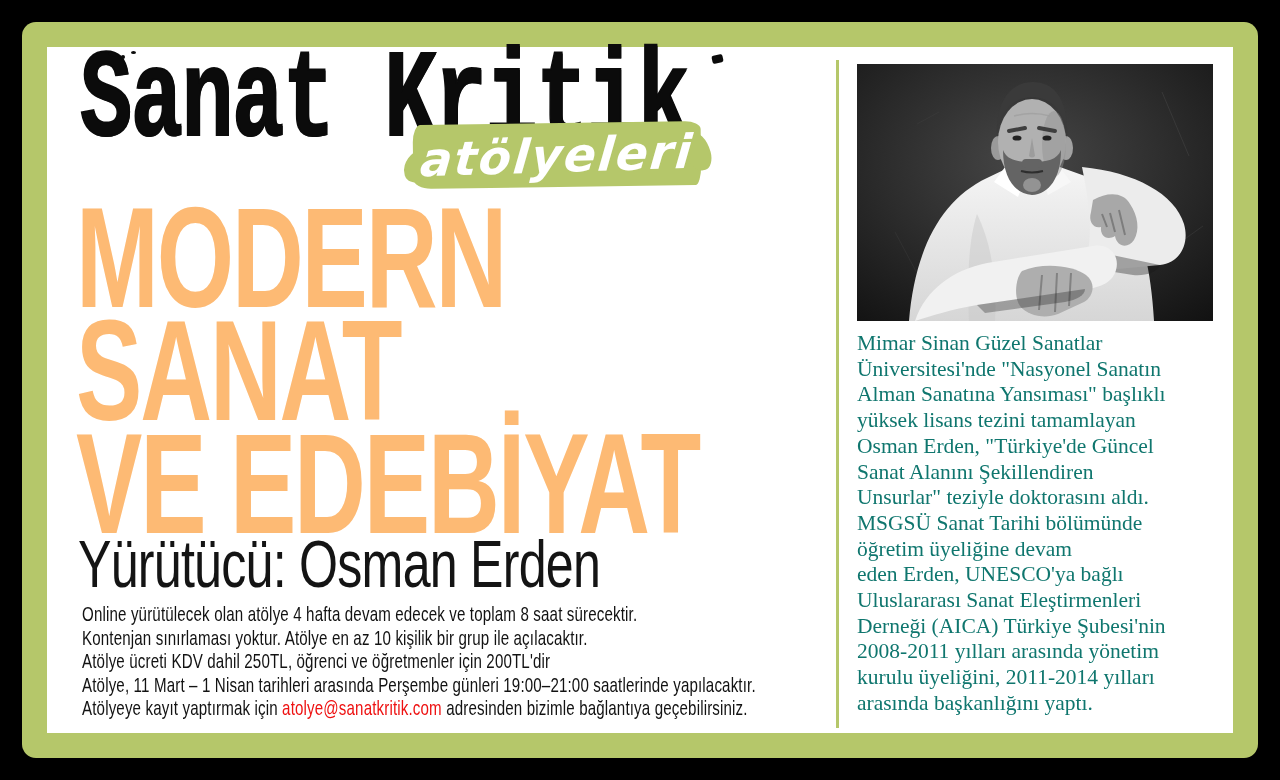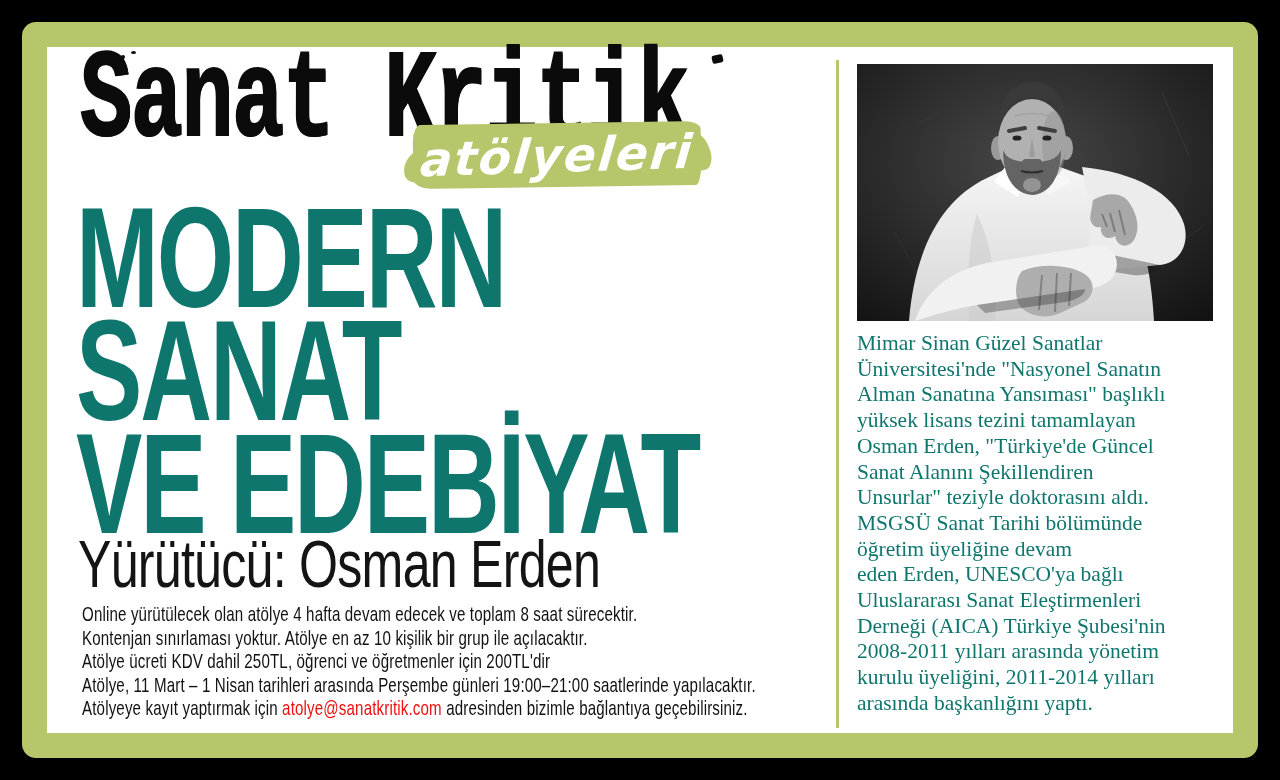--- a/index.html
+++ b/index.html
@@ -31,21 +31,21 @@
               display:flex; align-items:center; justify-content:center; }
   .logo-sub::before { content:""; position:absolute; left:-8px; bottom:6px; width:26px; height:34px;
               background:#b5c76a; border-radius:60% 20% 50% 40%; transform:rotate(18deg); }
   .logo-sub::after  { content:""; position:absolute; right:-9px; top:10px; width:24px; height:40px;
               background:#b5c76a; border-radius:30% 60% 40% 50%; transform:rotate(-14deg); }
   .logo-sub span { font-family:"DejaVu Sans", sans-serif; font-style:italic; font-weight:700;
               font-size:47px; color:#ffffff; transform:skewX(-7deg) rotate(-1deg);
               letter-spacing:2px; position:relative; z-index:2; }
 
   
-  .title { position:absolute; left:76px; top:201px; color:#0f766e; font-weight:700;
+  .title { position:absolute; left:76px; top:201px; color:#fdba74; font-weight:700;
            font-size:142px; line-height:113px; letter-spacing:-3px; }
   .title .t-line { display:block; white-space:nowrap; transform:scaleX(0.70); transform-origin:0 0; }
 
   
   .instructor { position:absolute; left:78px; top:528px; color:#141414;
                 font-size:66px; line-height:72px; font-weight:400; white-space:nowrap;
                 transform:scaleX(0.76); transform-origin:0 0; letter-spacing:-1px; }
 
   
   .details { position:absolute; left:82px; top:602px; color:#121212;

